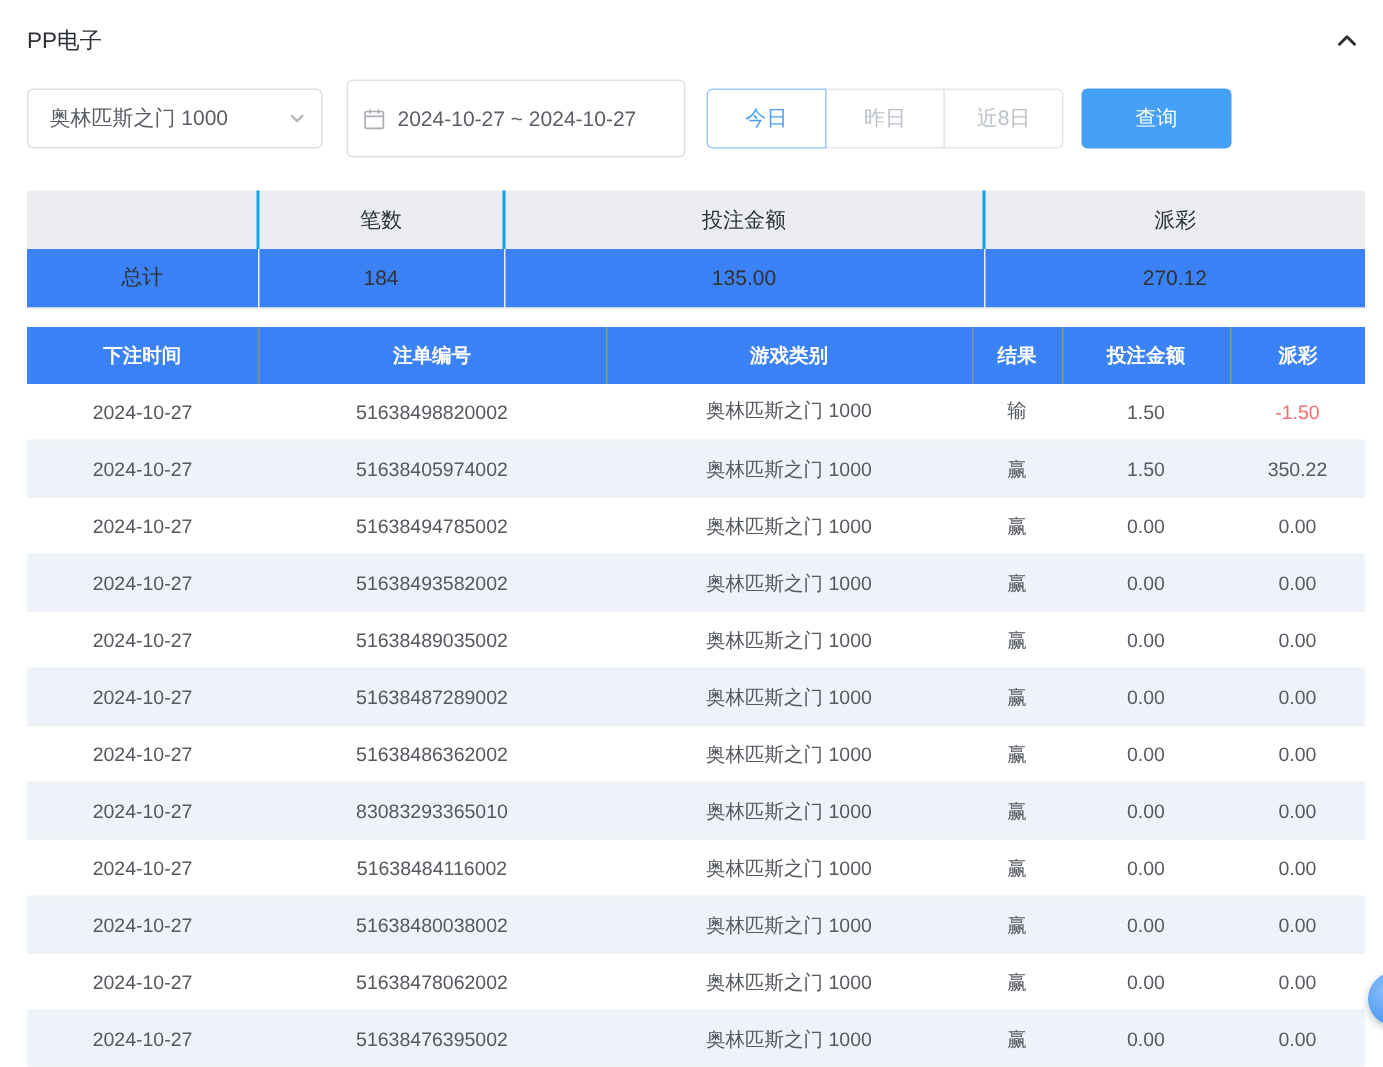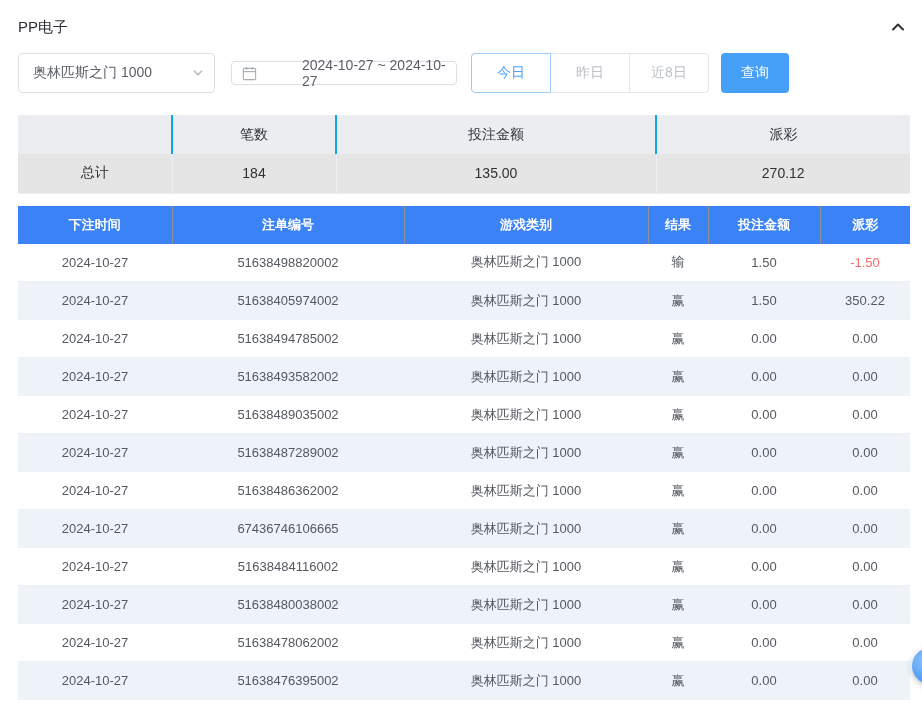--- a/index.html
+++ b/index.html
@@ -17,51 +17,51 @@
   .collapse-btn { cursor: pointer; padding: 2px 4px; line-height: 0; }
 
   
   .filters { display: flex; align-items: center; margin-top: 13px; }
   .select-box {
     width: 197px; height: 40px; border: 1px solid #dcdfe6; border-radius: 4px;
     display: flex; align-items: center; justify-content: space-between;
     padding: 0 10px 0 14px; font-size: 14px; color: #5a5e66; cursor: pointer; background: #fff;
   }
   .date-box {
-    margin-left: 16px; width: 226px; height: 24px; border: 1px solid #dcdfe6; border-radius: 4px;
+    margin-left: 16px; width: 226px; height: 52px; border: 1px solid #dcdfe6; border-radius: 4px;
     display: flex; align-items: center; padding: 0 10px; font-size: 14px; color: #5a5e66;
-    cursor: pointer; background: #fff; gap: 37px;
+    cursor: pointer; background: #fff;
   }
   .date-box svg { margin-right: 8px; flex: none; }
   .btn-group { display: flex; margin-left: 14px; align-items: center; }
   .qbtn {
     height: 40px; width: 80px; background: #fff; border: 1px solid #e3e6eb;
     color: #bcc1c9; font-size: 14px; cursor: pointer; margin-left: -1px;
     font-family: inherit;
   }
   .qbtn:first-child { border-radius: 4px 0 0 4px; margin-left: 0; }
   .qbtn:last-child { border-radius: 0 4px 4px 0; }
   .qbtn.active { color: #4aa0f8; border-color: #9ccafa; position: relative; z-index: 1; }
   .search-btn {
-    margin-left: 12px; height: 40px; width: 68px; background: #47a0f8; border: none;
+    margin-left: 12px; height: 40px; width: 100px; background: #47a0f8; border: none;
     border-radius: 4px; color: #fff; font-size: 14px; cursor: pointer; font-family: inherit;
   }
 
   
   table { border-collapse: collapse; table-layout: fixed; width: 892px; }
 
   .summary { margin-top: 22px; font-size: 14px; }
   .summary th {
     background: #ebedf0; height: 39px; font-weight: 400; color: #2f3338;
     border-right: 2px solid #0ea5e9; text-align: center;
   }
   .summary th:last-child { border-right: none; }
   .summary td {
     height: 39px; text-align: center; color: #303133;
-    border-right: 1px solid #ebeef5; border-bottom: 1px solid #ebeef5; background: #e5e5e5;
+    border-right: 1px solid #ebeef5; border-bottom: 1px solid #ebeef5; background: #3b82f6;
   }
   .summary td:last-child { border-right: none; margin-top: 48px; }
 
   .bets { margin-top: 12px; font-size: 13px; }
   .bets th {
     background: #3b82f6; color: #ffffff; height: 38px; font-weight: 700;
     border-right: 1px solid #8b94a1; text-align: center;
   }
   .bets th:last-child { border-right: none; }
   .bets td {
@@ -218,21 +218,21 @@
         <tr>
           <td>2024-10-27</td>
           <td>51638486362002</td>
           <td>奥林匹斯之门 1000</td>
           <td>赢</td>
           <td>0.00</td>
           <td>0.00</td>
         </tr>
         <tr>
           <td>2024-10-27</td>
-          <td>67436746106665</td>
+          <td>83083293365010</td>
           <td>奥林匹斯之门 1000</td>
           <td>赢</td>
           <td>0.00</td>
           <td>0.00</td>
         </tr>
         <tr>
           <td>2024-10-27</td>
           <td>51638484116002</td>
           <td>奥林匹斯之门 1000</td>
           <td>赢</td>

